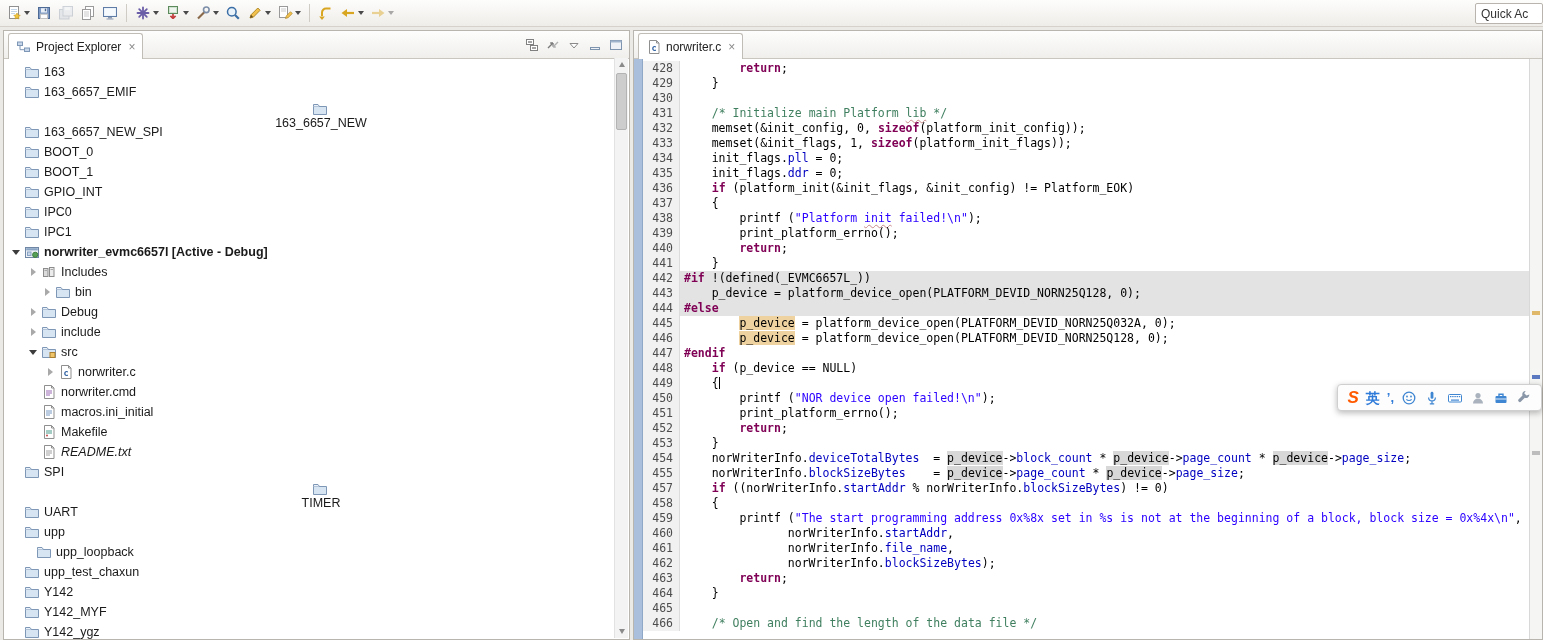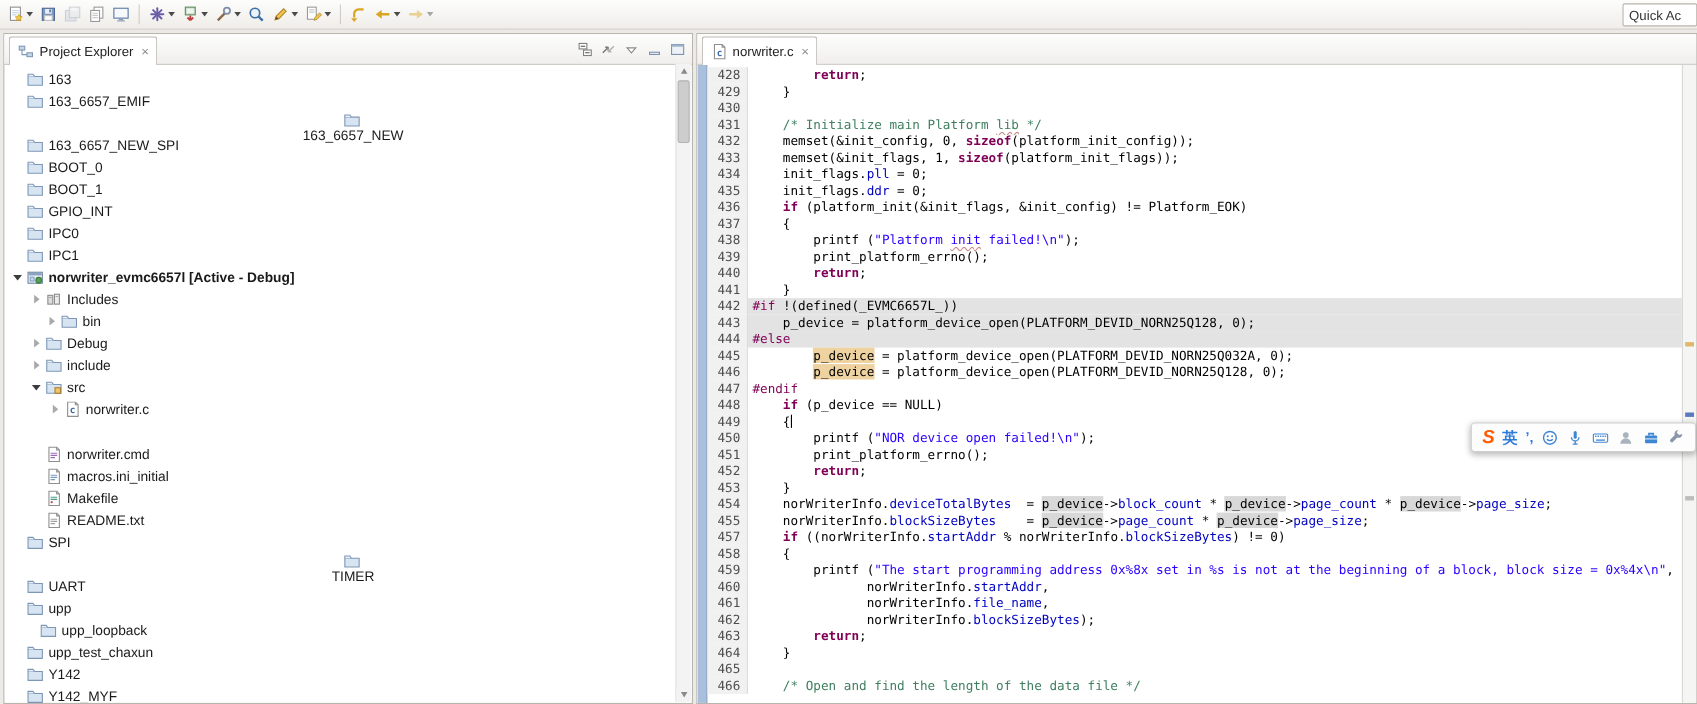--- a/index.html
+++ b/index.html
@@ -47,21 +47,21 @@
   .range-bar{width:8px;flex:none;background:#a9bfdc;border-right:1px solid #8fa8c8;}
   .code{flex:1;overflow:hidden;font-family:"DejaVu Sans Mono","Liberation Mono",monospace;font-size:11.5px;line-height:15px;padding-top:2px;}
   .code-line{display:flex;height:15px;white-space:pre;}
   .lnum{width:30px;flex:none;background:#f1f1f1;color:#4d4d4d;text-align:right;padding-right:6px;border-right:1px solid #dcdcdc;}
   .lcontent{flex:1;padding-left:4px;}
   .bg-inactive .lcontent{background:#e3e3e3;}
   .t-p{color:#000000;}
   .t-k{color:#7f0055;font-weight:bold;}
   .t-c{color:#3f7f5f;}
   .t-s{color:#2a00ff;}
-  .t-d{color:#7f0055;font-weight:normal;}
+  .t-d{color:#7f0055;font-weight:bold;}
   .t-f{color:#0000c0;}
   .t-ow{background:#eed2a0;color:#000;}
   .t-or{background:#d8d8d8;color:#000;}
   .t-sp{text-decoration:underline;text-decoration-style:wavy;text-decoration-color:#c98a8a;text-decoration-thickness:1px;text-underline-offset:2px;}
   .caret{display:inline-block;width:1.5px;height:12px;background:#000;vertical-align:-2px;}
   .overview{width:12px;flex:none;background:#f5f5f3;border-left:1px solid #d8d8d8;position:relative;}
   .ov-mark{position:absolute;left:2px;right:2px;height:4px;}
 
   
   .ime{position:absolute;right:1px;top:384px;height:25px;background:#fdfdfd;border:1px solid #cfcfcf;border-radius:4px;box-shadow:0 2px 6px rgba(0,0,0,.28);display:flex;align-items:center;gap:7px;padding:0 9px;z-index:50;}
@@ -454,21 +454,21 @@
           </span>
           <span class="icon-slot">
             <svg width="16" height="14">
               <path d="M3.5 0.5h7l2.5 2.5v10.5h-9.5z" fill="#fff" stroke="#8f8f8f"></path>
               <path d="M10.5 0.5v2.5H13" fill="none" stroke="#8f8f8f"></path>
               <text x="5.5" y="10.5" font-size="8.5" font-weight="bold" fill="#3465a4" font-family="DejaVu Sans Mono, monospace">c</text>
             </svg>
           </span>
           <span class="tree-label">norwriter.c</span>
         </div>
-        <div class="tree-row" style="padding-left: 23px; margin-top: 21px;">
+        <div class="tree-row" style="padding-left: 23px;">
           <span class="arrow-slot"></span>
           <span class="icon-slot">
             <svg width="16" height="14">
               <path d="M3.5 0.5h7l2.5 2.5v10.5h-9.5z" fill="#fff" stroke="#8f8f8f"></path>
               <path d="M10.5 0.5v2.5H13" fill="none" stroke="#8f8f8f"></path>
               <line x1="5" y1="6" x2="11" y2="6" stroke="#9b6bb5"></line>
               <line x1="5" y1="8" x2="11" y2="8" stroke="#9b6bb5"></line>
               <line x1="5" y1="10" x2="9" y2="10" stroke="#9b6bb5"></line>
             </svg>
           </span>
@@ -493,21 +493,21 @@
             <svg width="16" height="14">
               <path d="M3.5 0.5h7l2.5 2.5v10.5h-9.5z" fill="#fff" stroke="#8f8f8f"></path>
               <path d="M10.5 0.5v2.5H13" fill="none" stroke="#8f8f8f"></path>
               <line x1="5" y1="6" x2="11" y2="6" stroke="#4a9a8a"></line>
               <line x1="5" y1="8" x2="11" y2="8" stroke="#4a9a8a"></line>
               <circle cx="6" cy="10.5" r="1" fill="#c24a4a"></circle>
             </svg>
           </span>
           <span class="tree-label">Makefile</span>
         </div>
-        <div class="tree-row" style="padding-left: 23px;">
+        <div class="tree-row" style="padding-left: 23px; font-style: italic;">
           <span class="arrow-slot"></span>
           <span class="icon-slot">
             <svg width="16" height="14">
               <path d="M3.5 0.5h7l2.5 2.5v10.5h-9.5z" fill="#fff" stroke="#8f8f8f"></path>
               <path d="M10.5 0.5v2.5H13" fill="none" stroke="#8f8f8f"></path>
               <line x1="5" y1="6" x2="11" y2="6" stroke="#a0a0a0"></line>
               <line x1="5" y1="8" x2="11" y2="8" stroke="#a0a0a0"></line>
               <line x1="5" y1="10" x2="9" y2="10" stroke="#a0a0a0"></line>
             </svg>
           </span>

